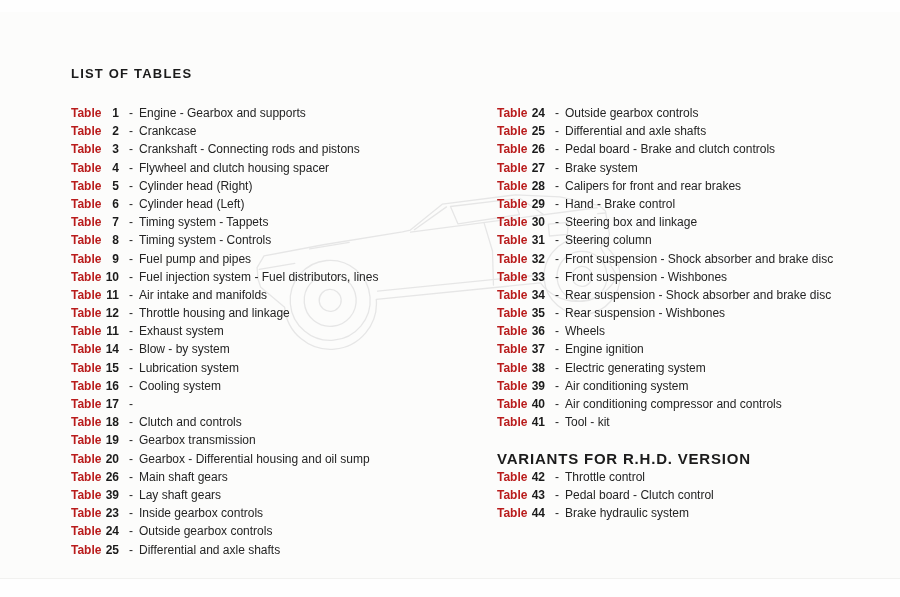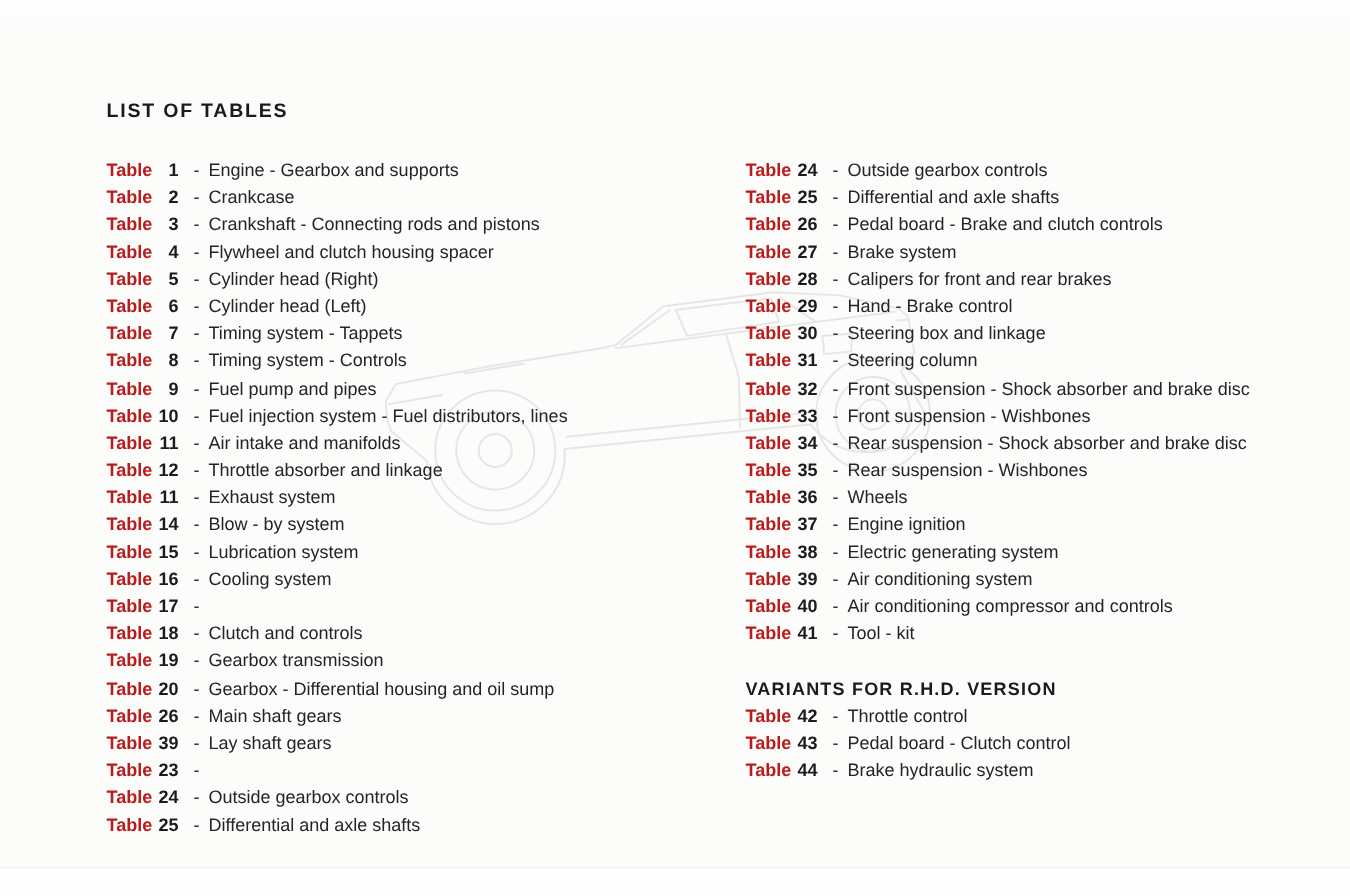--- a/index.html
+++ b/index.html
@@ -19,21 +19,21 @@
   .col{position:absolute;top:104px;z-index:1;font-size:12px;color:#242424;}
   .col-left{left:71px;}
   .col-right{left:497px;}
   .row{display:flex;height:18.2px;line-height:18.2px;white-space:nowrap;}
   .tl{font-weight:bold;width:33px;color:#b91c1c;}
   .tn{font-weight:bold;width:15px;text-align:right;color:#1b1b1b;}
   .sep{margin-left:10px;}
   .desc{margin-left:6px;}
   .spacer{height:18.2px;}
   .subheading{
-    height:18.2px;line-height:18.2px;font-weight:bold;font-size:12px;
+    height:18.2px;line-height:18.2px;font-weight:bold;font-size:15px;
     letter-spacing:0.8px;color:#1b1b1b;
   }
 </style>
 </head>
 <body>
 
 <div class="page">
   <div class="edge-top"></div>
   <div class="edge-bottom"></div>
 
@@ -142,21 +142,21 @@
         <span class="tl">Table</span>
         <span class="tn">11</span>
         <span class="sep">-</span>
         <span class="desc">Air intake and manifolds</span>
       </div>
 
       <div class="row">
         <span class="tl">Table</span>
         <span class="tn">12</span>
         <span class="sep">-</span>
-        <span class="desc">Throttle absorber and linkage</span>
+        <span class="desc">Throttle housing and linkage</span>
       </div>
 
       <div class="row">
         <span class="tl">Table</span>
         <span class="tn">11</span>
         <span class="sep">-</span>
         <span class="desc">Exhaust system</span>
       </div>
 
       <div class="row">
@@ -218,20 +218,21 @@
         <span class="tl">Table</span>
         <span class="tn">39</span>
         <span class="sep">-</span>
         <span class="desc">Lay shaft gears</span>
       </div>
 
       <div class="row">
         <span class="tl">Table</span>
         <span class="tn">23</span>
         <span class="sep">-</span>
+        <span class="desc">Inside gearbox controls</span>
       </div>
 
       <div class="row">
         <span class="tl">Table</span>
         <span class="tn">24</span>
         <span class="sep">-</span>
         <span class="desc">Outside gearbox controls</span>
       </div>
 
       <div class="row">

